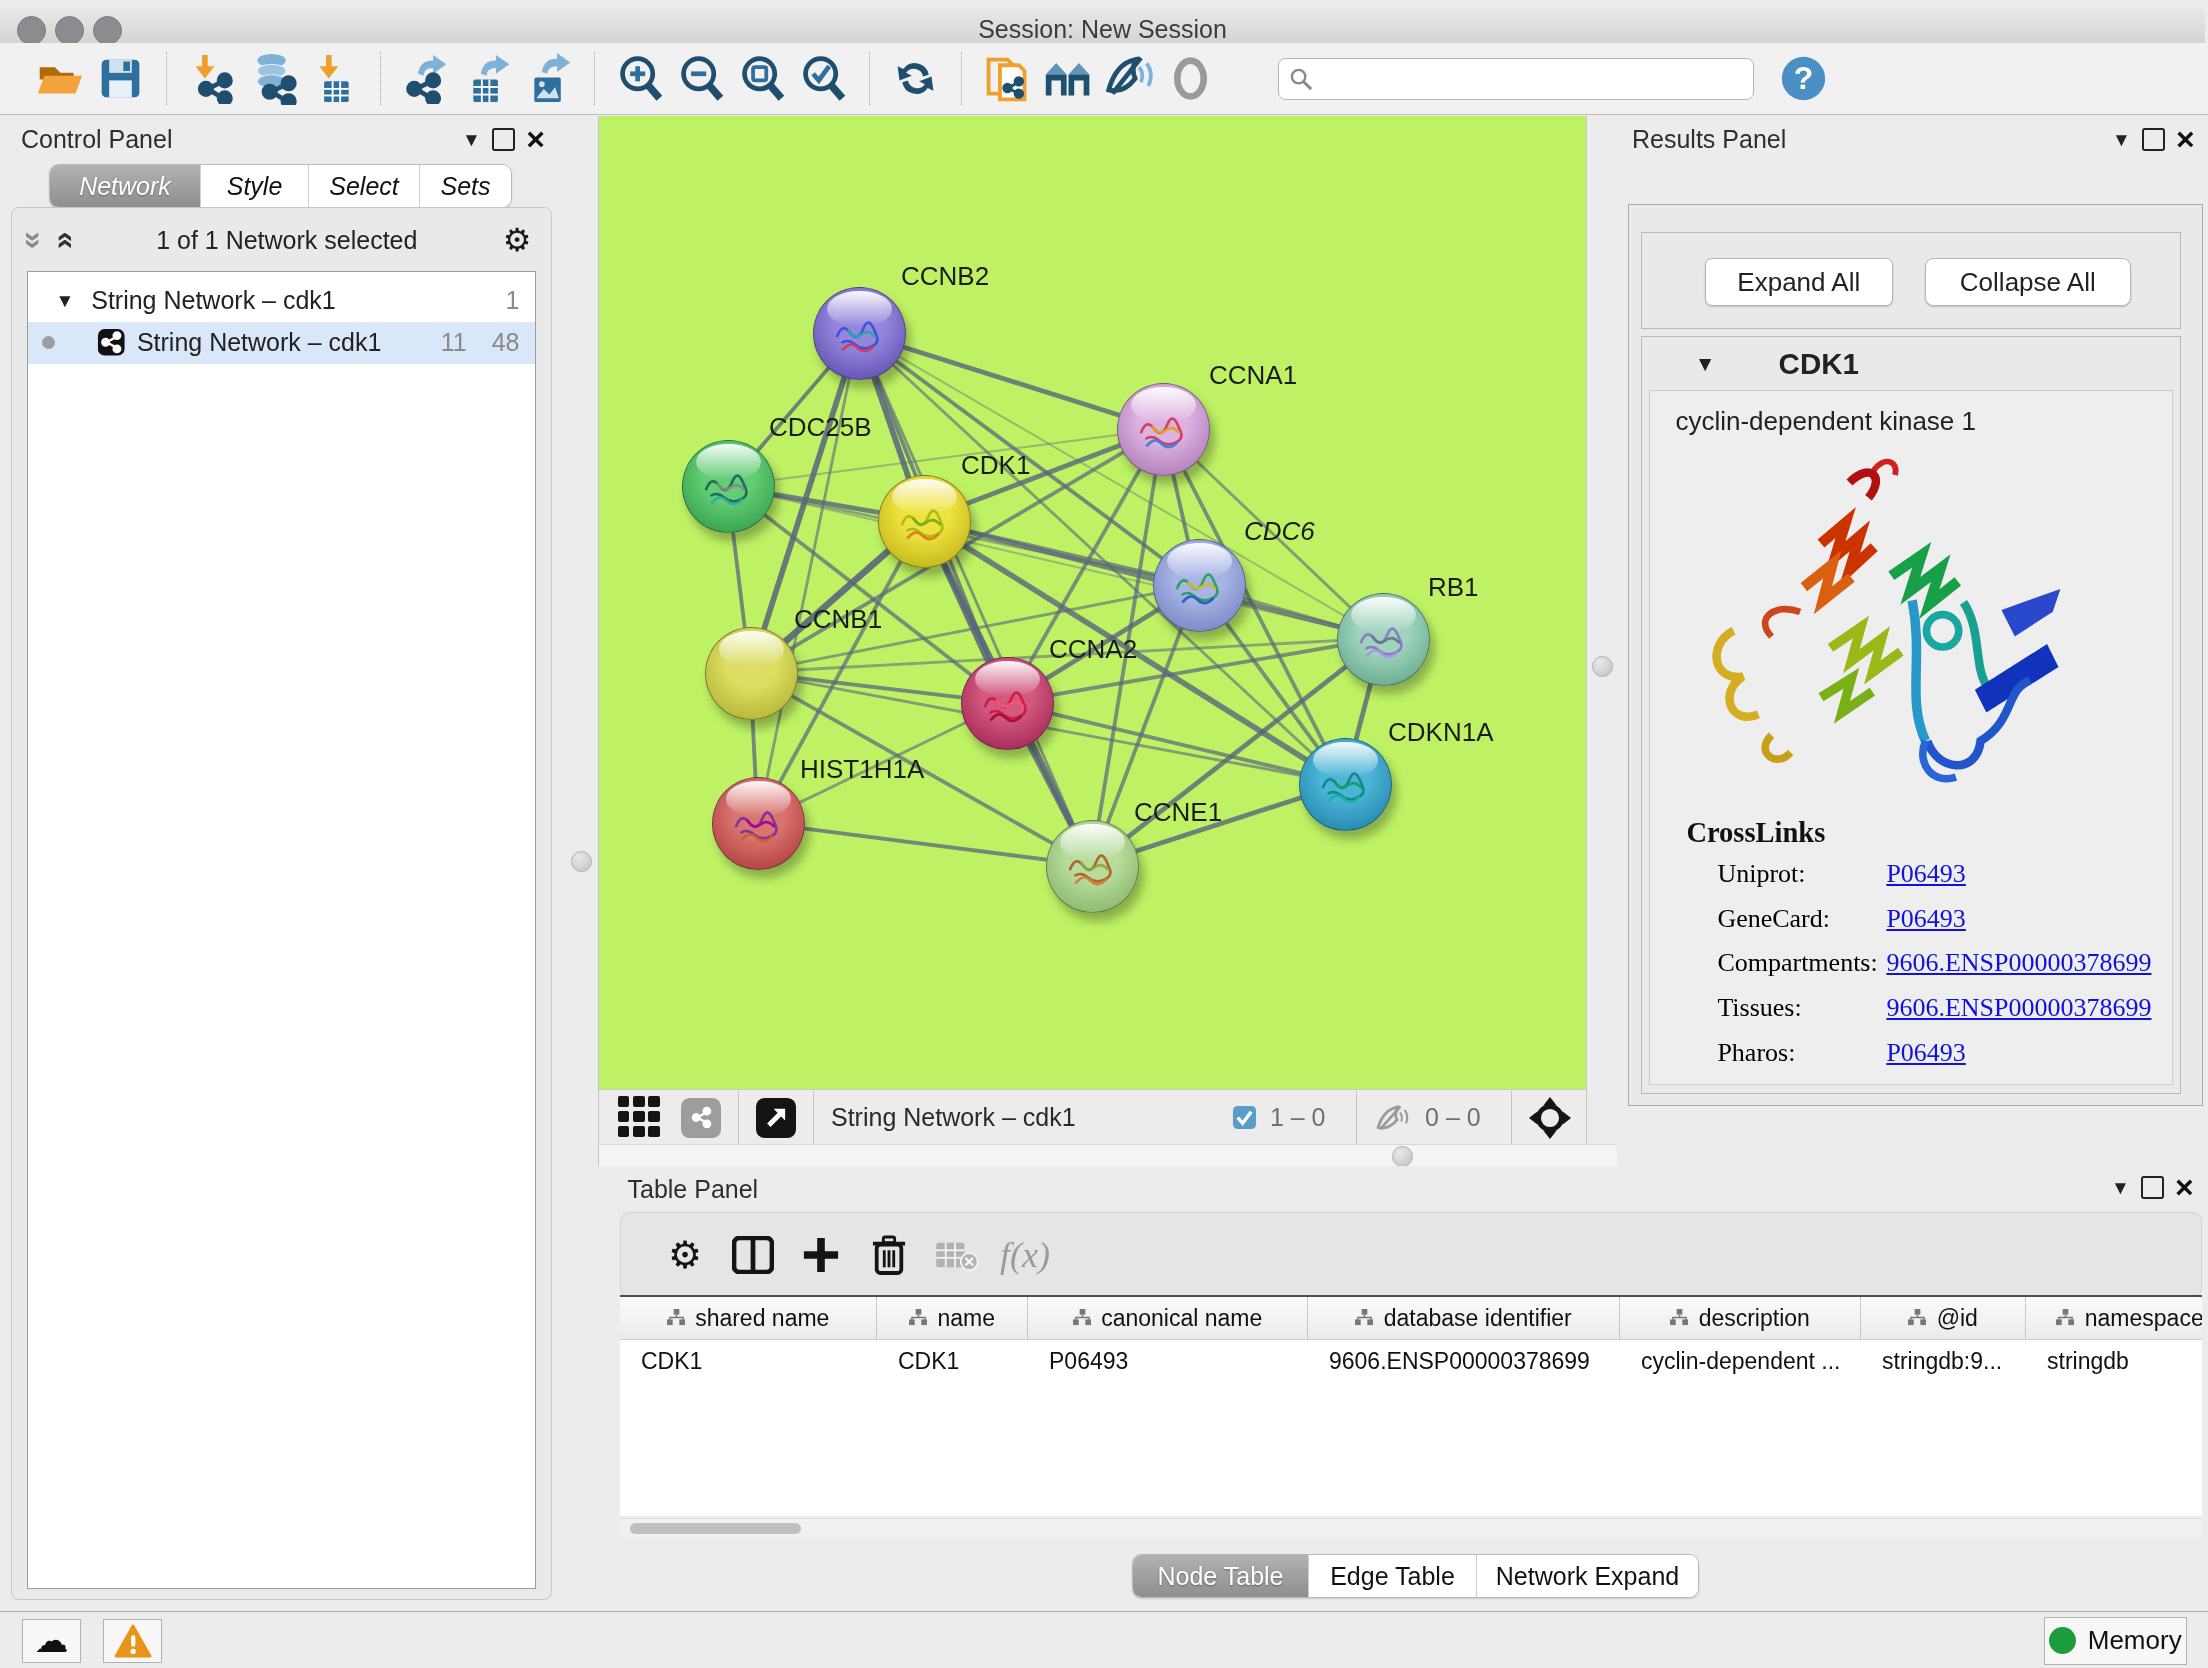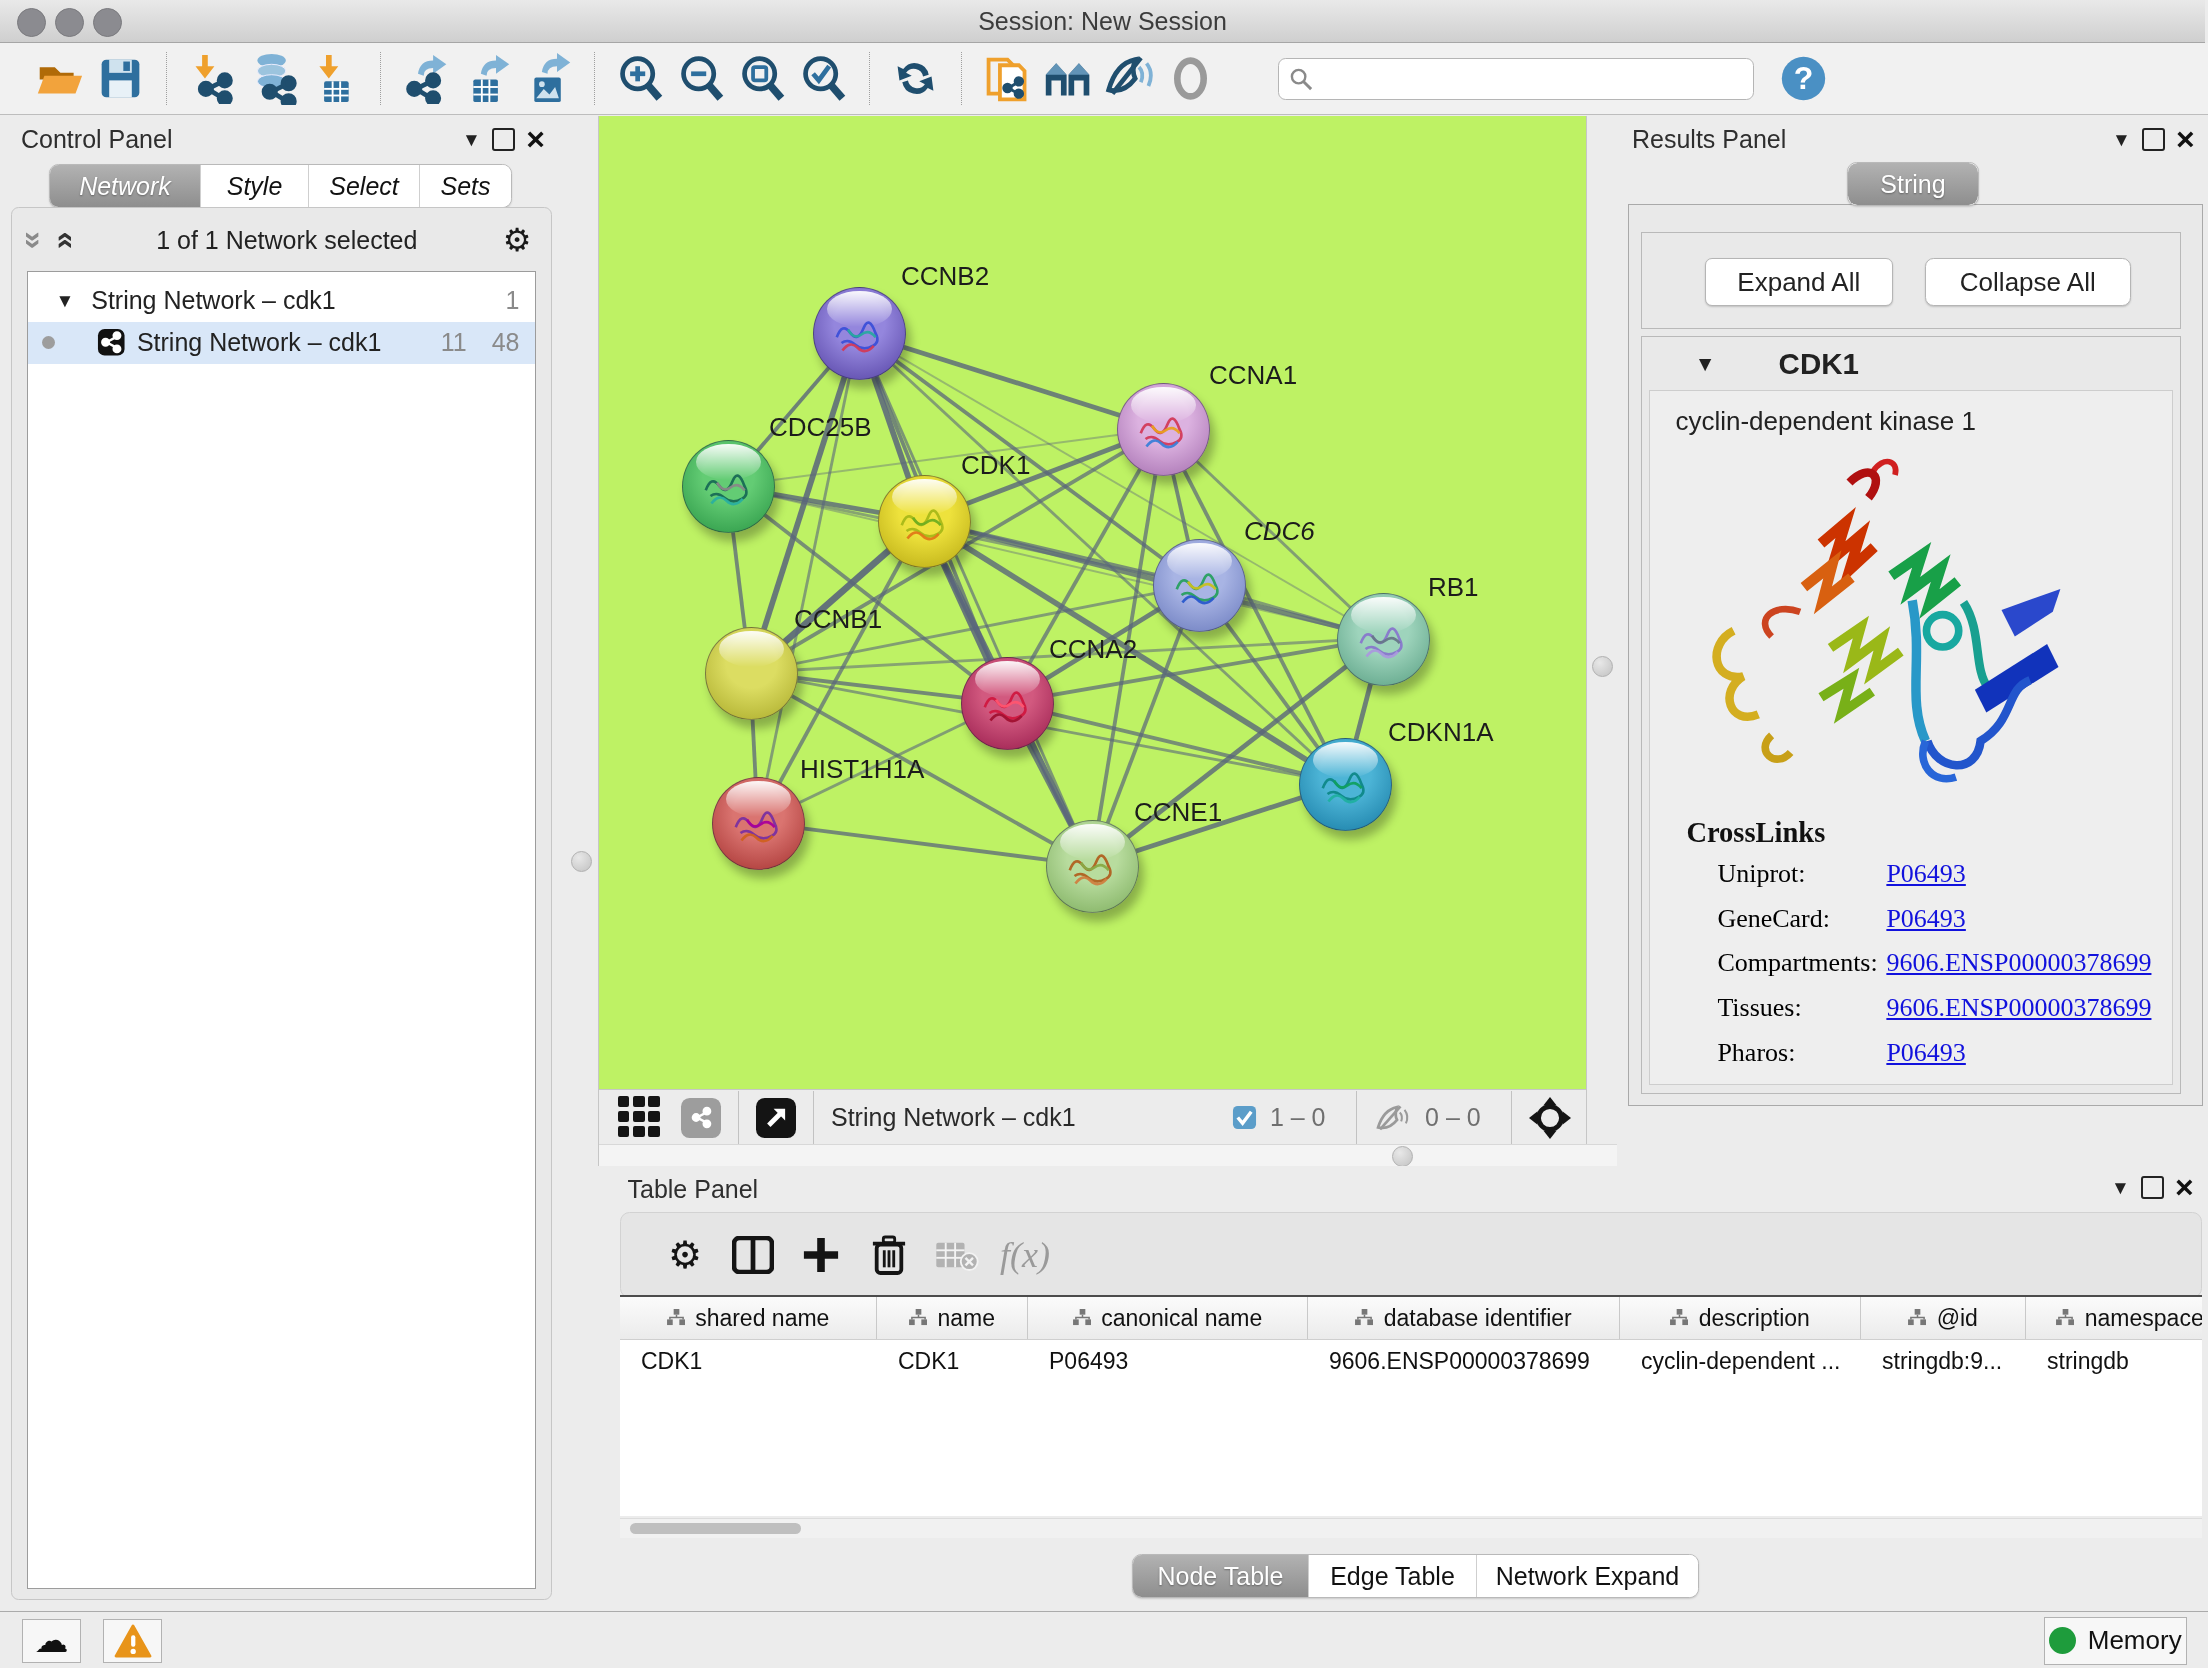--- a/index.html
+++ b/index.html
@@ -1,19 +1,19 @@
 <!DOCTYPE html>
 <html style="font-size:15px"><head>
 <meta charset="utf-8">
 <style>
   html,body{margin:0;padding:0;background:#9a9a9a;}
   #app{position:relative;width:2208px;height:1668px;background:#ececec;
        font-family:"Liberation Sans",sans-serif;color:#222;overflow:hidden;}
   
-  #titlebar{position:absolute;left:0;top:0;width:2205px;height:42px;
+  #titlebar{position:absolute;left:0;top:8px;width:2205px;height:42px;
     background:linear-gradient(#e9e9e9,#cfcfcf);border-bottom:1px solid #a6a6a6;}
   .tl{position:absolute;top:7.6px;width:27px;height:27px;border-radius:50%;
     background:#8b8b90;border:1px solid #7a7a7e;}
   #win-title{position:absolute;left:0;right:0;top:6.7px;text-align:center;
     font-size:25px;color:#3c3c3c;}
   
   #toolbar{position:absolute;left:0;top:43px;width:2208px;height:72px;
     background:#f1f1f1;border-bottom:1px solid #bdbdbd;display:flex;align-items:center;
     padding-left:28.5px;box-sizing:border-box;}
   .tb-btn{width:61px;height:61px;display:flex;align-items:center;justify-content:center;flex:none;}
@@ -583,25 +583,20 @@
       <span style="flex:1"></span>
       <span class="ph-ico">
           <span class="ph-tri">▼</span>
         </span>
       <span class="ph-ico">
           <span class="ph-box"></span>
         </span>
       <span class="ph-ico">
           <span class="ph-x">×</span>
         </span>
-    </div>
-    <div id="rp-tab">
-      <div class="tabgroup" style="border-radius:9.5px;">
-        <div class="tab sel" style="padding:6.7px 32px;">String</div>
-      </div>
     </div>
     <div id="rp-box">
       <div id="rp-btnbox">
         <div class="rp-btn" style="left:63px;width:186px;border-radius:7px;">Expand All</div>
         <div class="rp-btn" style="left:283px;width:204px;">Collapse All</div>
       </div>
       <div id="rp-section">
         <div id="rp-sec-head">
           <span style="margin-left:53px;font-size:21px;">▼</span>
           <span style="margin-left:63px;font-size:29.5px;font-weight:700;">CDK1</span>

